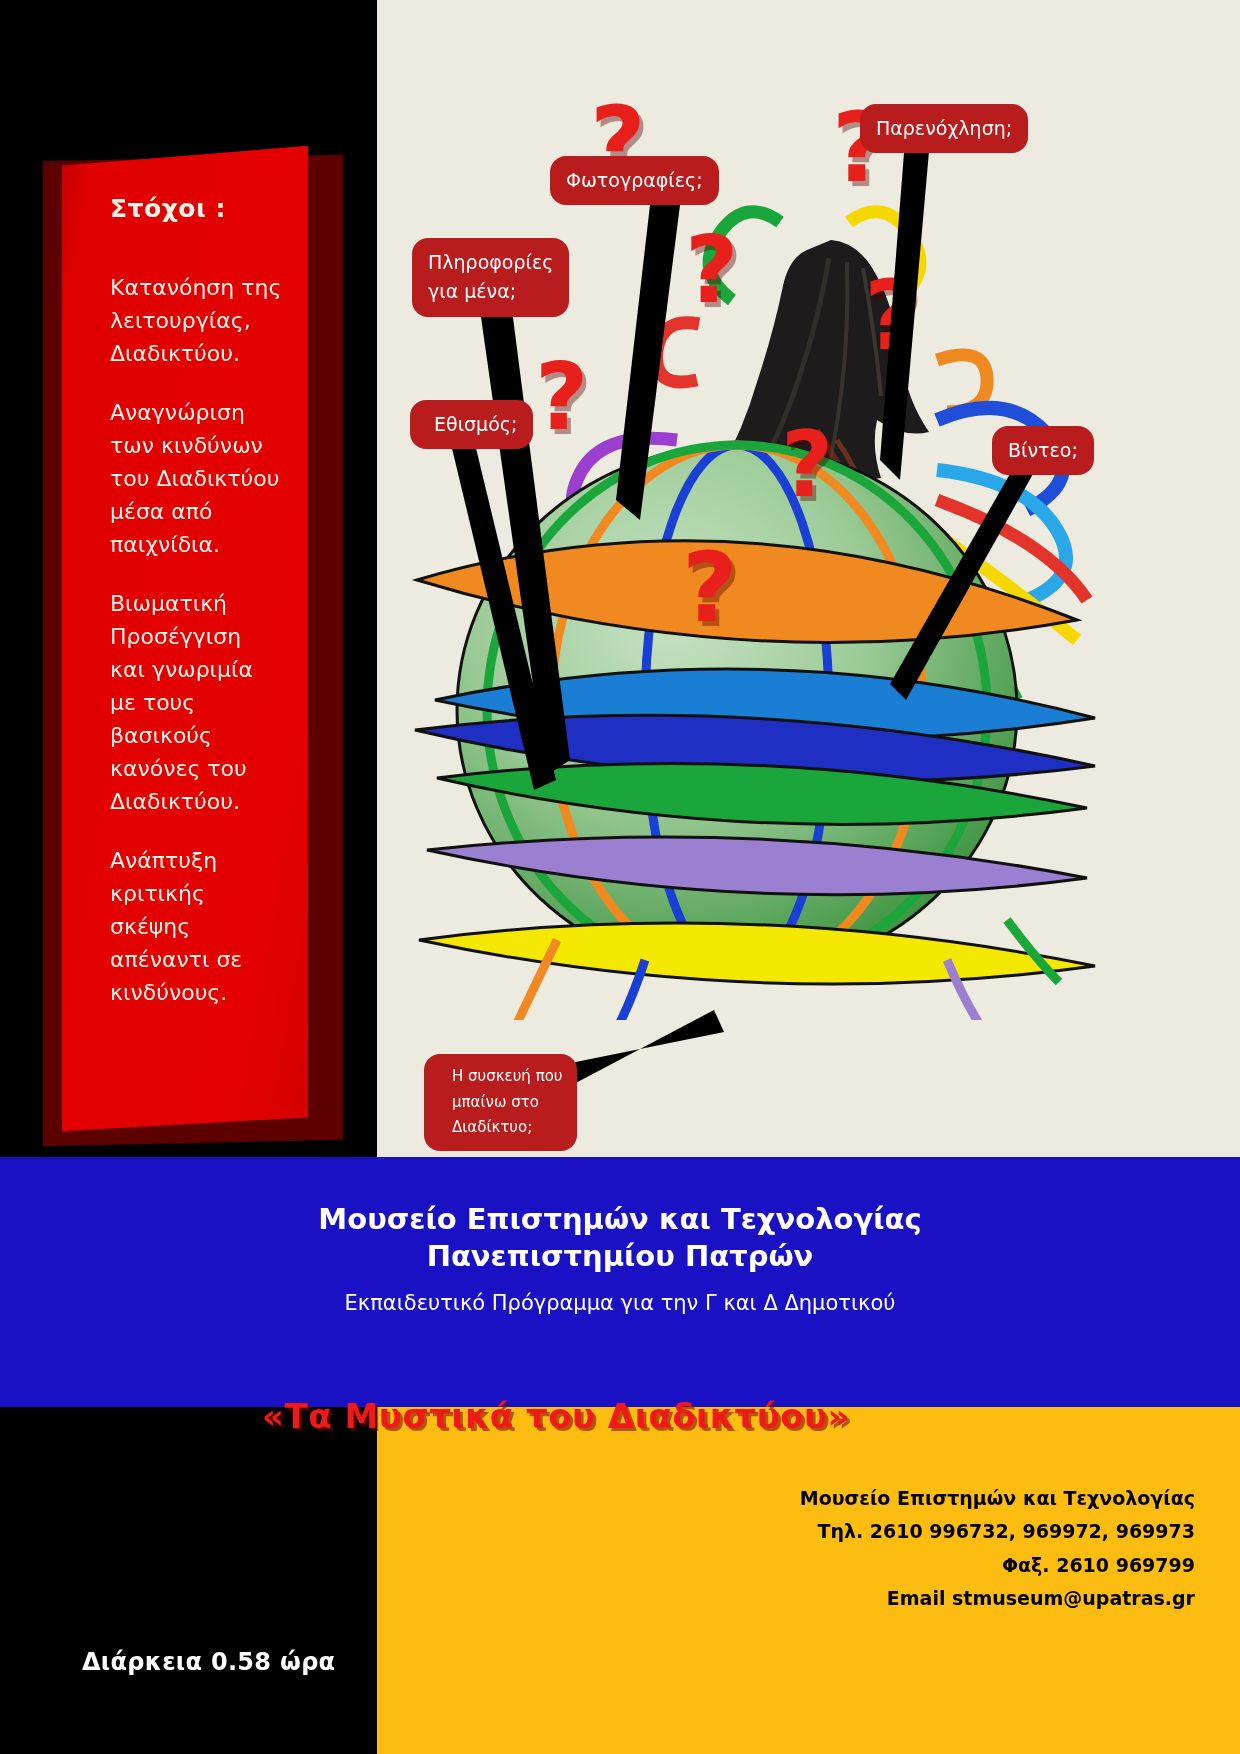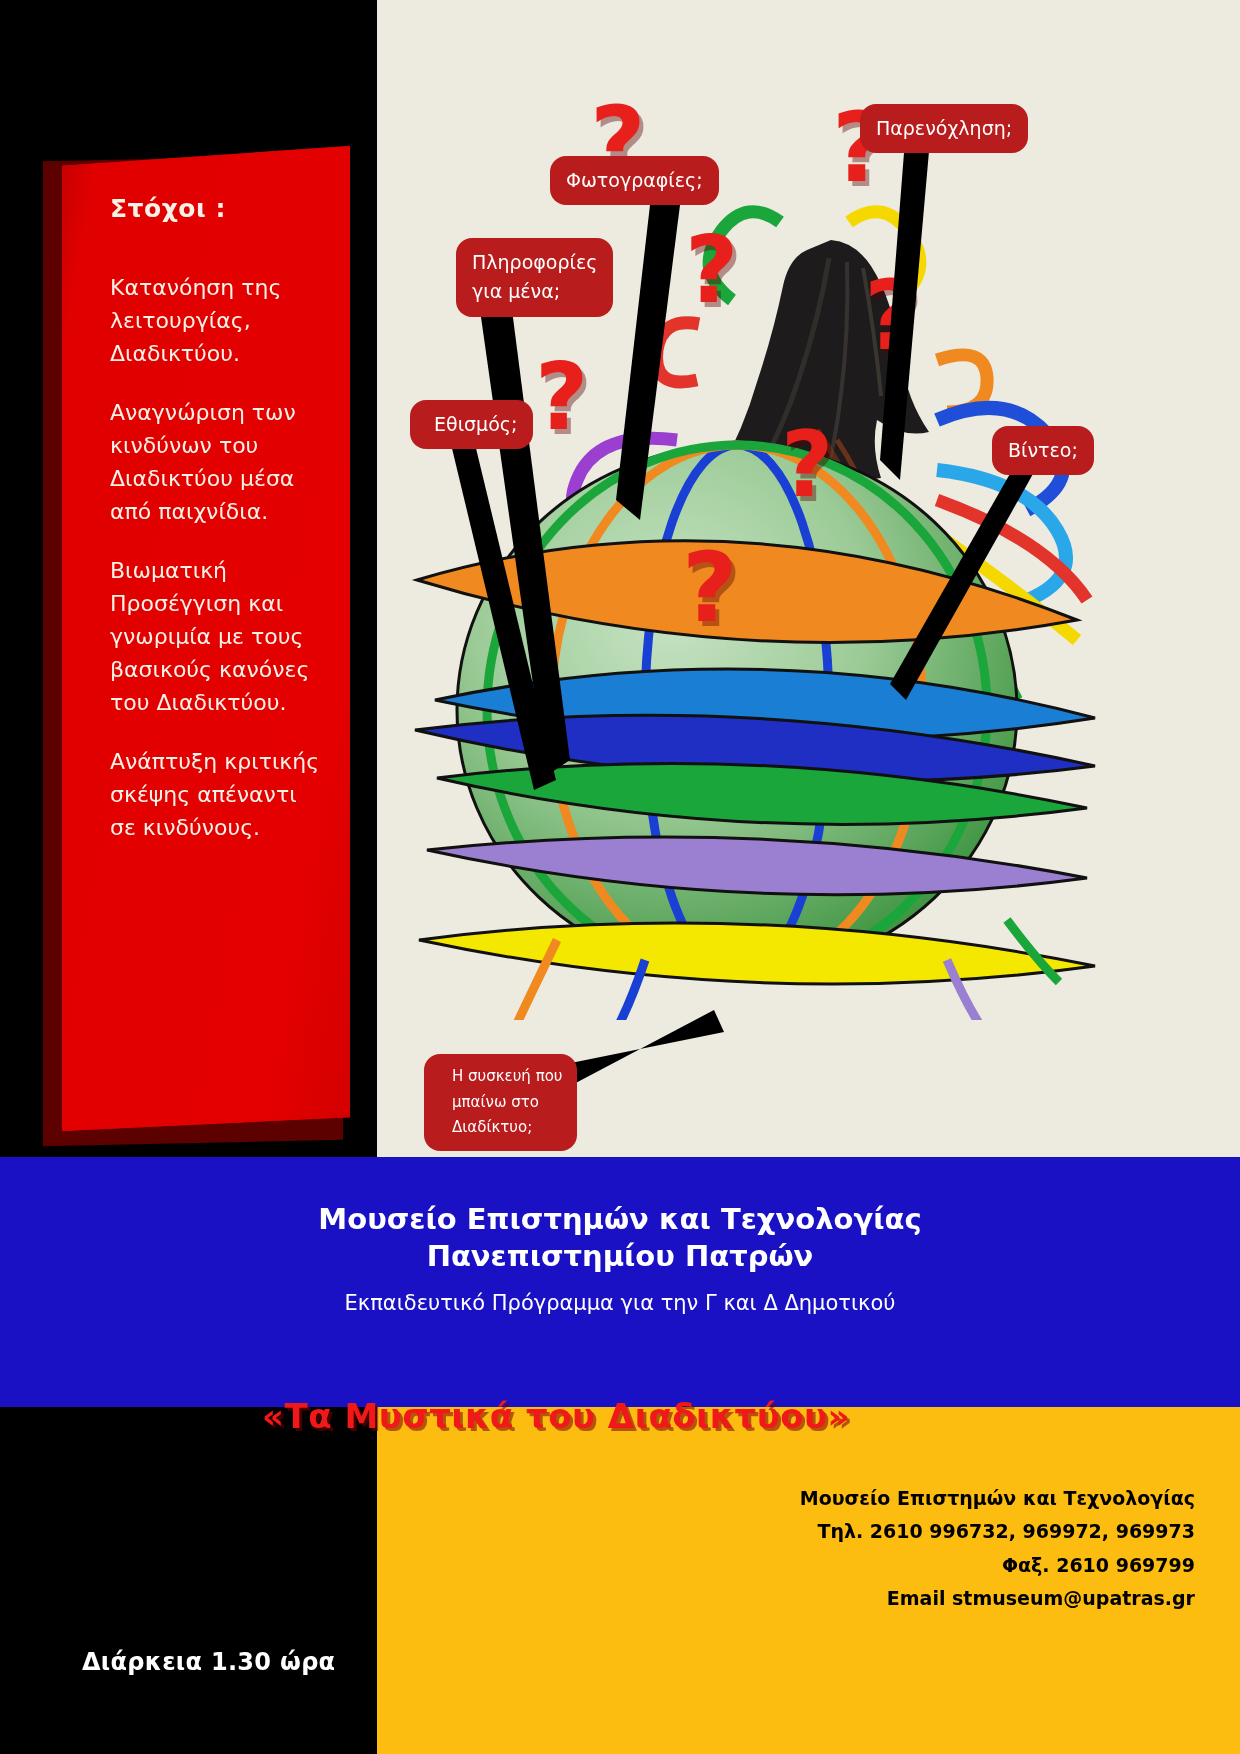--- a/index.html
+++ b/index.html
@@ -31,21 +31,21 @@
   .red-panel-shadow {
     position: absolute;
     left: 43px; top: 158px;
     width: 300px; height: 985px;
     background: #5c0000;
     transform: skewY(-1.2deg);
   }
   .red-panel {
     position: absolute;
     left: 62px; top: 146px;
-    width: 288px; height: 985px;
+    width: 246px; height: 985px;
     background: #e00000;
     background-image: linear-gradient(100deg, #c40000 0%, #e00000 8%, #e40000 80%, #d40000 100%);
     clip-path: polygon(0% 2.0%, 100% 0%, 100% 98.6%, 0% 100%);
     padding: 48px 26px 10px 48px;
     color: #f7f2e8;
   }
   .red-panel h1 {
     font-size: 25px;
     font-weight: bold;
     letter-spacing: .5px;
@@ -230,21 +230,21 @@
   </svg>
 
   <div class="bubble" style="left:860px;top:104px;">
     <span>Παρενόχληση;</span>
   </div>
 
   <div class="bubble" style="left:550px;top:156px;">
     <span>Φωτογραφίες;</span>
   </div>
 
-  <div class="bubble" style="left:412px;top:238px;margin-left:44px;">
+  <div class="bubble" style="left:412px;top:238px;">
     <div>Πληροφορίες</div>
     <div>για μένα;</div>
   </div>
 
   <div class="bubble" style="left:410px;top:400px;padding-left:24px;">
     <span>Εθισμός;</span>
   </div>
 
   <div class="bubble" style="left:992px;top:426px;">
     <span>Βίντεο;</span>
@@ -277,15 +277,15 @@
 
   <div class="bottom-strip"></div>
 
   <div class="yellow-box">
     <div>Μουσείο Επιστημών και Τεχνολογίας</div>
     <div>Τηλ. 2610 996732, 969972, 969973</div>
     <div>Φαξ. 2610 969799</div>
     <div>Email stmuseum@upatras.gr</div>
   </div>
 
-  <div class="duration">Διάρκεια  1.30 ώρα</div>
+  <div class="duration">Διάρκεια  0.58 ώρα</div>
 
 </div>
 
 </body></html>

